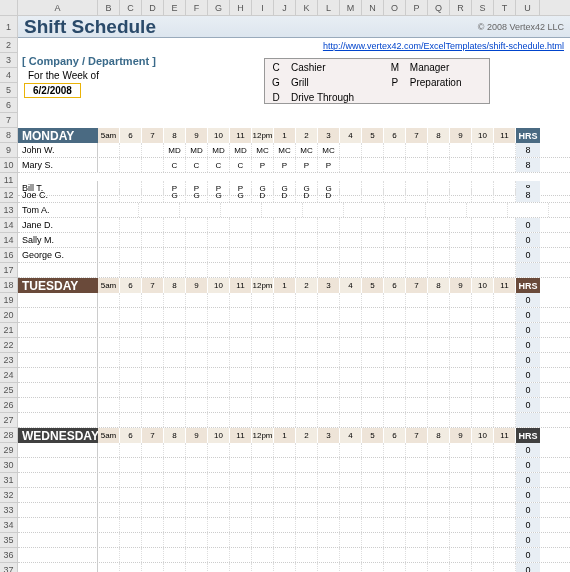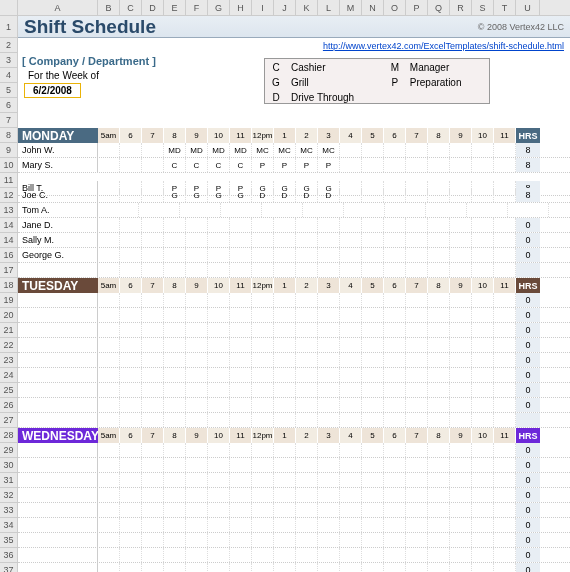--- a/index.html
+++ b/index.html
@@ -23,21 +23,21 @@
 .legend table{width:100%;height:100%}
 .legend td{padding:1px 4px;vertical-align:middle}
 .legend .code{width:18px;text-align:center}
 .dayhdr{display:flex;height:15px}
 .dayhdr .dayname{width:80px;color:#fff;font-weight:bold;font-size:12px;padding-left:4px;display:flex;align-items:center}
 .dayhdr .timecol{width:22px;text-align:right;font-size:8px;background:#eee4d8;border-right:1px solid #fff;display:flex;align-items:center;justify-content:center}
 .dayhdr .timecol.alt{background:#f2ece2}
 .dayhdr .hrscol{width:24px;color:#fff;font-weight:bold;font-size:9px;text-align:center;display:flex;align-items:center;justify-content:center}
 .monday .dayname,.monday .hrscol{background:#4a6a82}
 .tuesday .dayname,.tuesday .hrscol{background:#6a4a3a}
-.wednesday .dayname,.wednesday .hrscol{background:#6d28d9}
+.wednesday .dayname,.wednesday .hrscol{background:#404040}
 .datarow{display:flex;height:15px;border-bottom:1px dotted #ccc}
 .datarow .empname{width:80px;font-size:9px;padding-left:4px;display:flex;align-items:center;border-right:1px solid #ccc}
 .datarow .cell{width:22px;text-align:center;font-size:8px;border-right:1px dotted #ddd;display:flex;align-items:center;justify-content:center}
 .datarow .hrs{width:24px;text-align:center;font-size:9px;background:#e8eef4;display:flex;align-items:center;justify-content:center}
 .cw-row{width:18px}
 .cw-A{width:80px}
 .cw-time{width:22px}
 .cw-hrs{width:24px}
 </style>
 </head>

